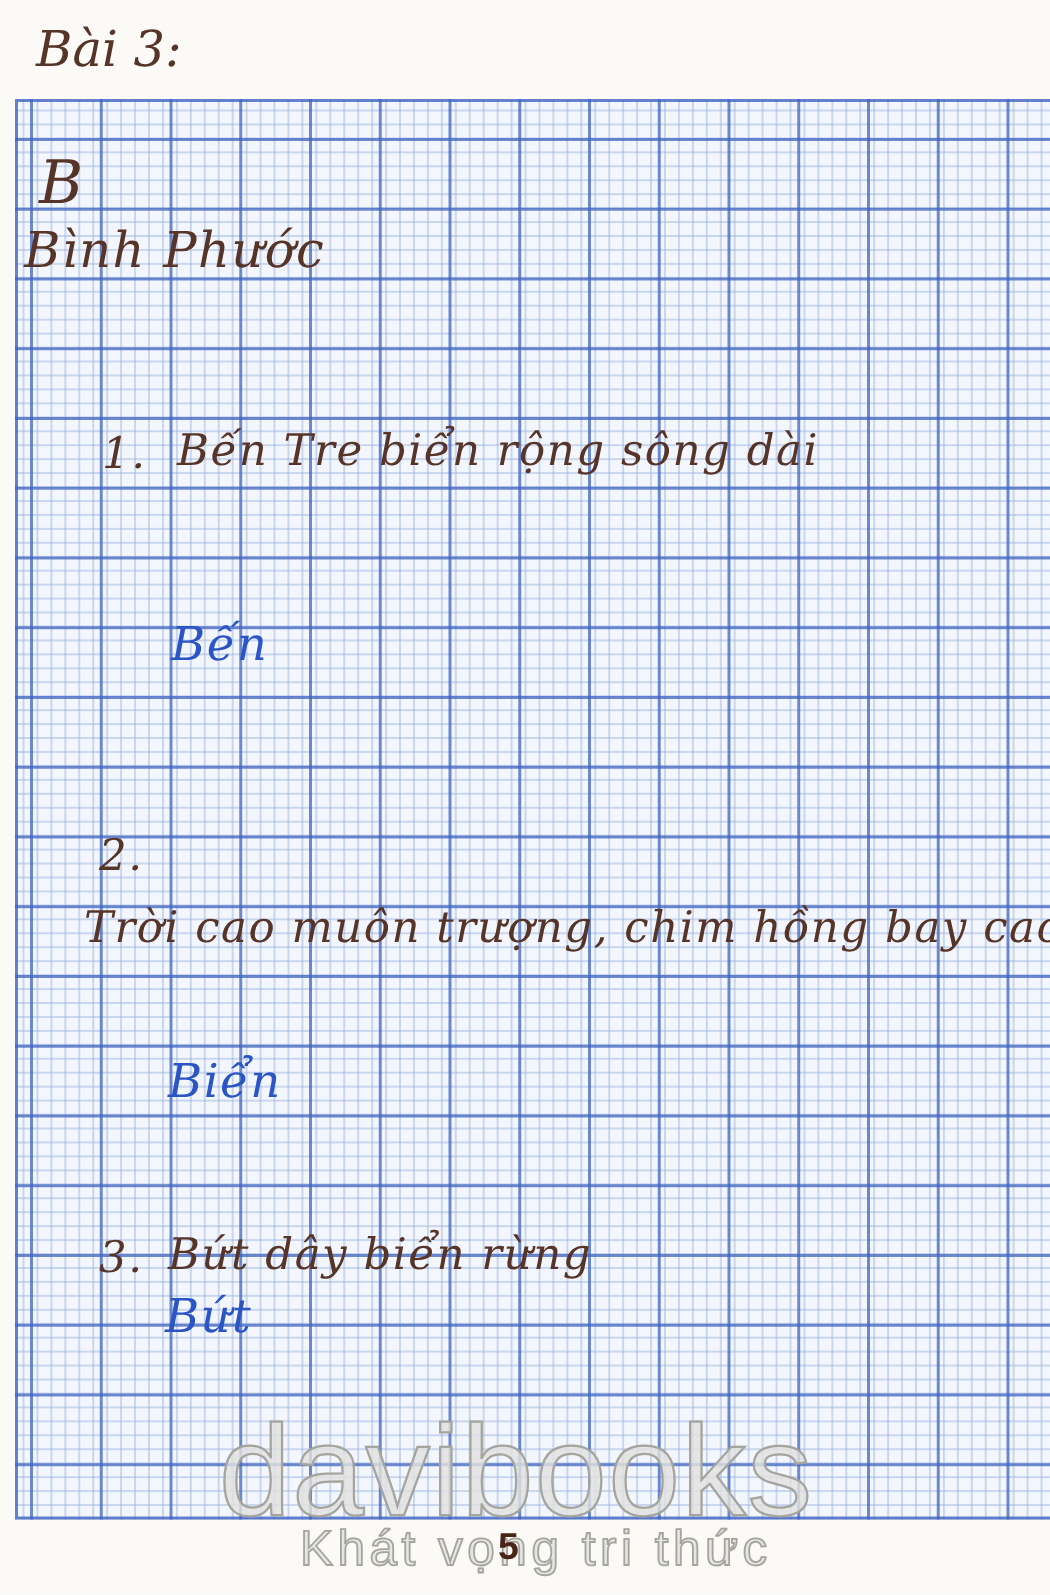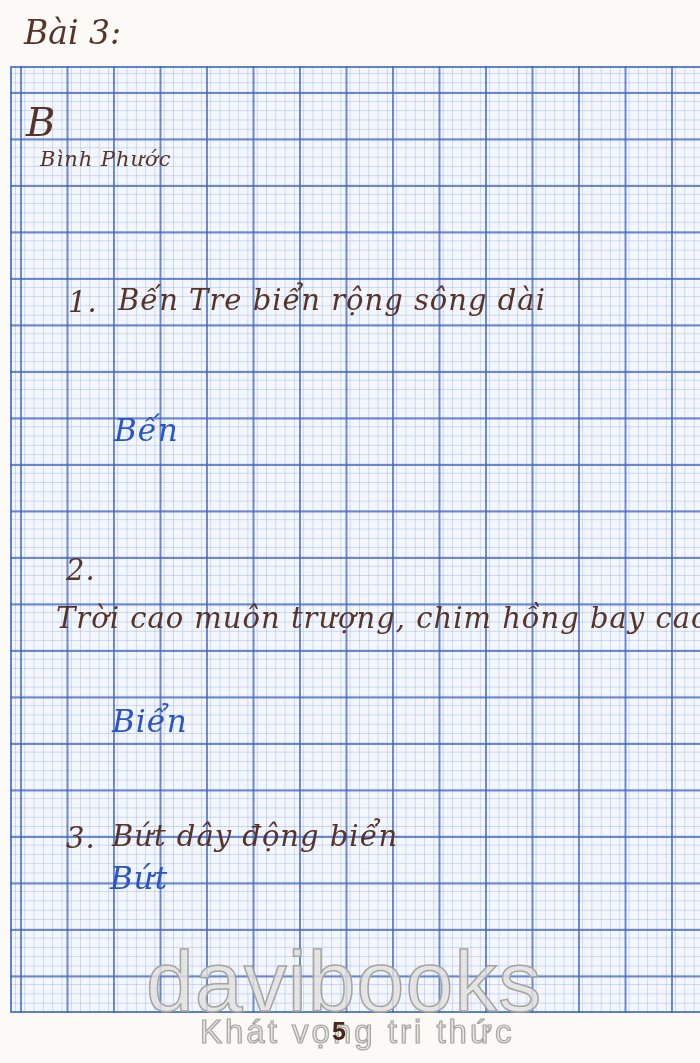--- a/index.html
+++ b/index.html
@@ -48,21 +48,21 @@
     position: absolute;
     font-style: italic;
     color: var(--ink);
     white-space: nowrap;
     letter-spacing: 1px;
     line-height: 1.2;
   }
   .hw.blue { color: var(--trace); }
 
   .practice-letter   { left: 26px;  top: 98px;  font-size: 40px; }
-  .practice-word-1   { left: 40px;  top: 147px; font-size: 21px; }
+  .practice-word-1   { left: 16px;  top: 147px; font-size: 33px; }
   .practice-word-2   { left: 26px;  top: 195px; font-size: 33px; }
 
   .ex1-num  { left: 68px;  top: 285px; font-size: 29px; }
   .ex1-l1   { left: 118px; top: 283px; font-size: 29px; }
   .ex1-l2   { left: 62px;  top: 333px; font-size: 29px; }
   .ex1-tr   { left: 114px; top: 412px; font-size: 31px; }
 
   .ex2-num  { left: 66px;  top: 553px; font-size: 29px; }
   .ex2-l1   { left: 112px; top: 551px; font-size: 29px; }
   .ex2-l2   { left: 56px;  top: 601px; font-size: 29px; }
@@ -113,20 +113,20 @@
 
   <div class="hw ex1-num">1.</div>
   <div class="hw ex1-l1">Bến Tre biển rộng sông dài</div>
   <div class="hw blue ex1-tr">Bến</div>
 
   <div class="hw ex2-num">2.</div>
   <div class="hw ex2-l2">Trời cao muôn trượng, chim hồng bay cao.</div>
   <div class="hw blue ex2-tr">Biển</div>
 
   <div class="hw ex3-num">3.</div>
-  <div class="hw ex3-l1">Bứt dây động biển</div>
+  <div class="hw ex3-l1">Bứt dây biển rừng</div>
   <div class="hw blue ex3-tr">Bứt</div>
 
   <div class="wm-brand">davibooks</div>
   <div class="wm-slogan">Khát vọng tri thức</div>
   <div class="page-number">5</div>
 
 </div>
 
 </body></html>

